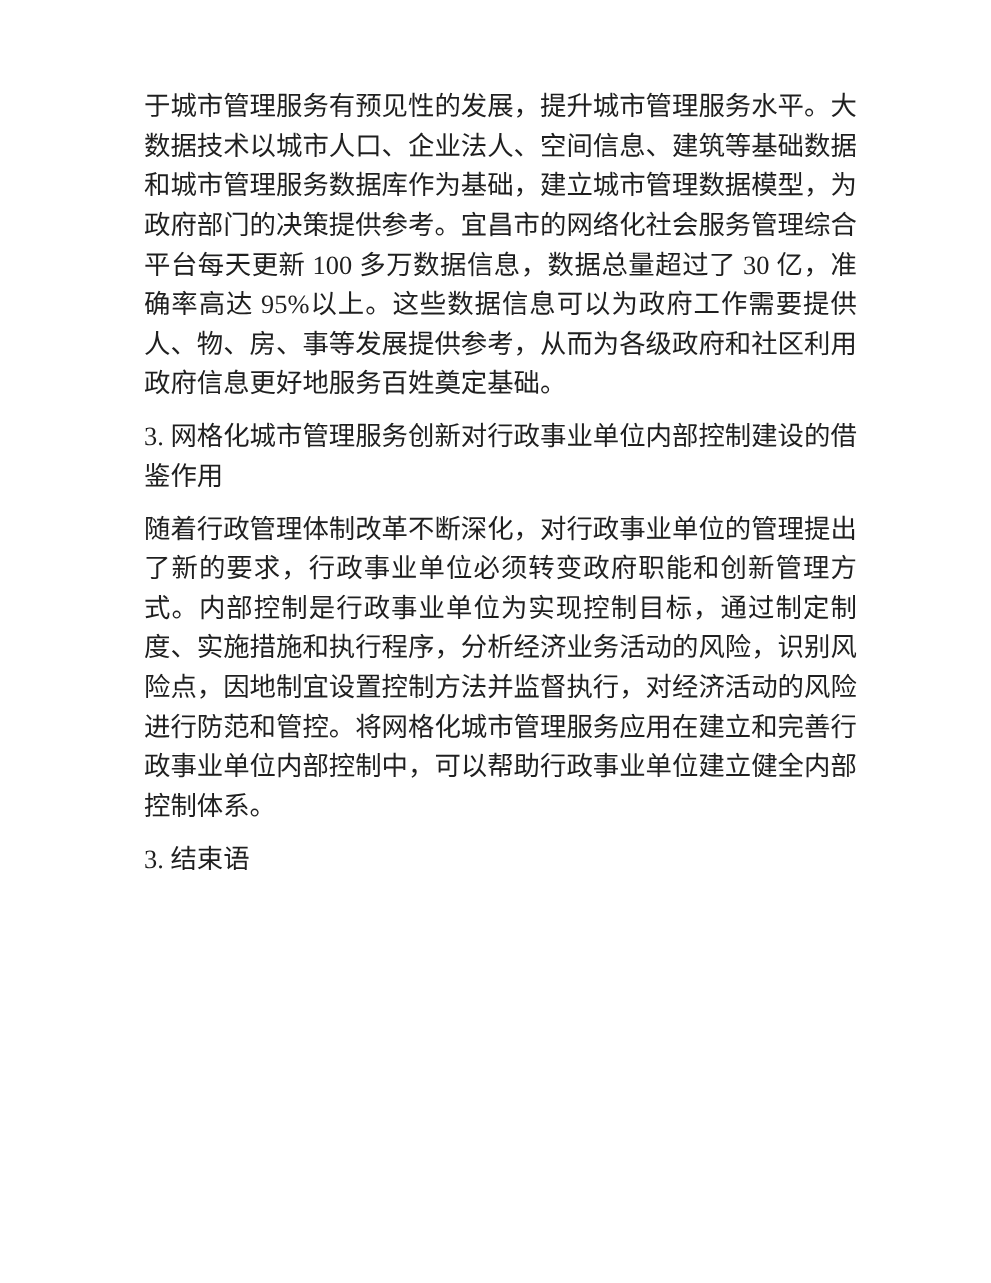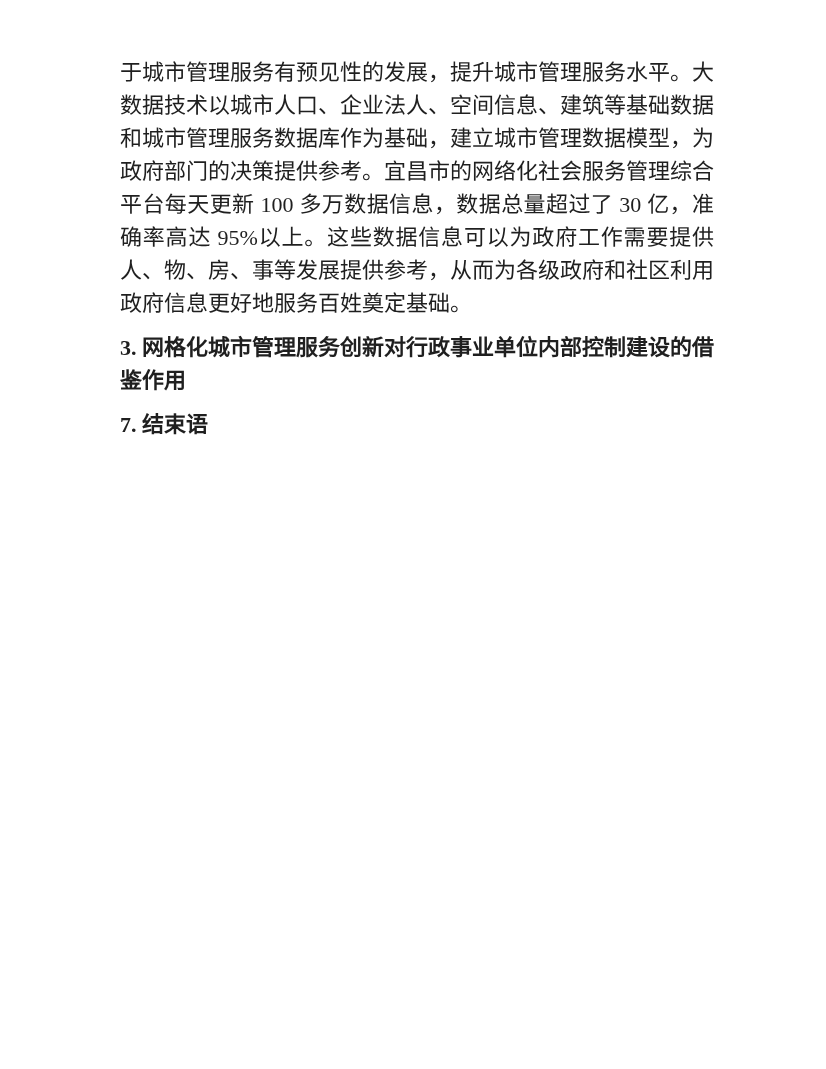--- a/index.html
+++ b/index.html
@@ -9,40 +9,41 @@
   }
   body {
     width: 826px;
     height: 1069px;
     overflow: hidden;
   }
   .page {
     box-sizing: border-box;
     width: 826px;
     height: 1069px;
-    padding: 56px 112px 0 120px;
+    padding: 72px 112px 0 120px;
     background: #ffffff;
     font-family: "Liberation Serif", "DejaVu Serif", serif;
     font-size: 22px;
     line-height: 33px;
     color: #1f1f1f;
     text-align: justify;
   }
   .block {
     margin: 0 0 11px 0;
     word-break: break-all;
   }
   .heading {
-    font-weight: bold; 
+    font-weight: normal; 
   }
 </style>
 </head>
 <body>
 
 <div class="page">
   <div class="block paragraph">于城市管理服务有预见性的发展，提升城市管理服务水平。大数据技术以城市人口、企业法人、空间信息、建筑等基础数据和城市管理服务数据库作为基础，建立城市管理数据模型，为政府部门的决策提供参考。宜昌市的网络化社会服务管理综合平台每天更新 100 多万数据信息，数据总量超过了 30 亿，准确率高达 95%以上。这些数据信息可以为政府工作需要提供人、物、房、事等发展提供参考，从而为各级政府和社区利用政府信息更好地服务百姓奠定基础。</div>
 
   <div class="block heading">3. 网格化城市管理服务创新对行政事业单位内部控制建设的借鉴作用</div>
 
+  <div class="block paragraph">随着行政管理体制改革不断深化，对行政事业单位的管理提出了新的要求，行政事业单位必须转变政府职能和创新管理方式。内部控制是行政事业单位为实现控制目标，通过制定制度、实施措施和执行程序，分析经济业务活动的风险，识别风险点，因地制宜设置控制方法并监督执行，对经济活动的风险进行防范和管控。将网格化城市管理服务应用在建立和完善行政事业单位内部控制中，可以帮助行政事业单位建立健全内部控制体系。</div>
 
-  <div class="block heading">7. 结束语</div>
+  <div class="block heading">3. 结束语</div>
 
 </div>
 
 </body></html>

